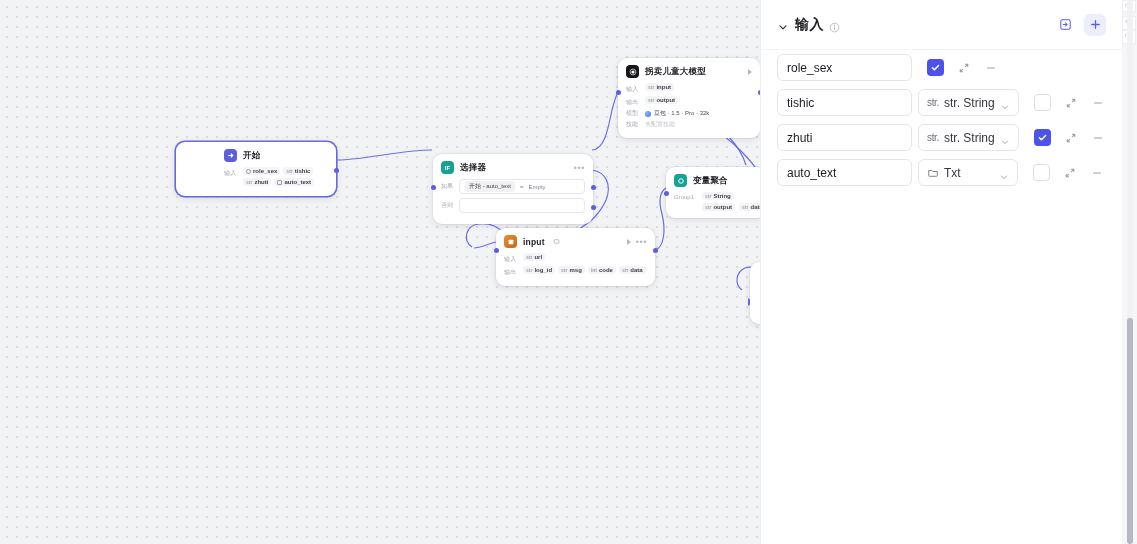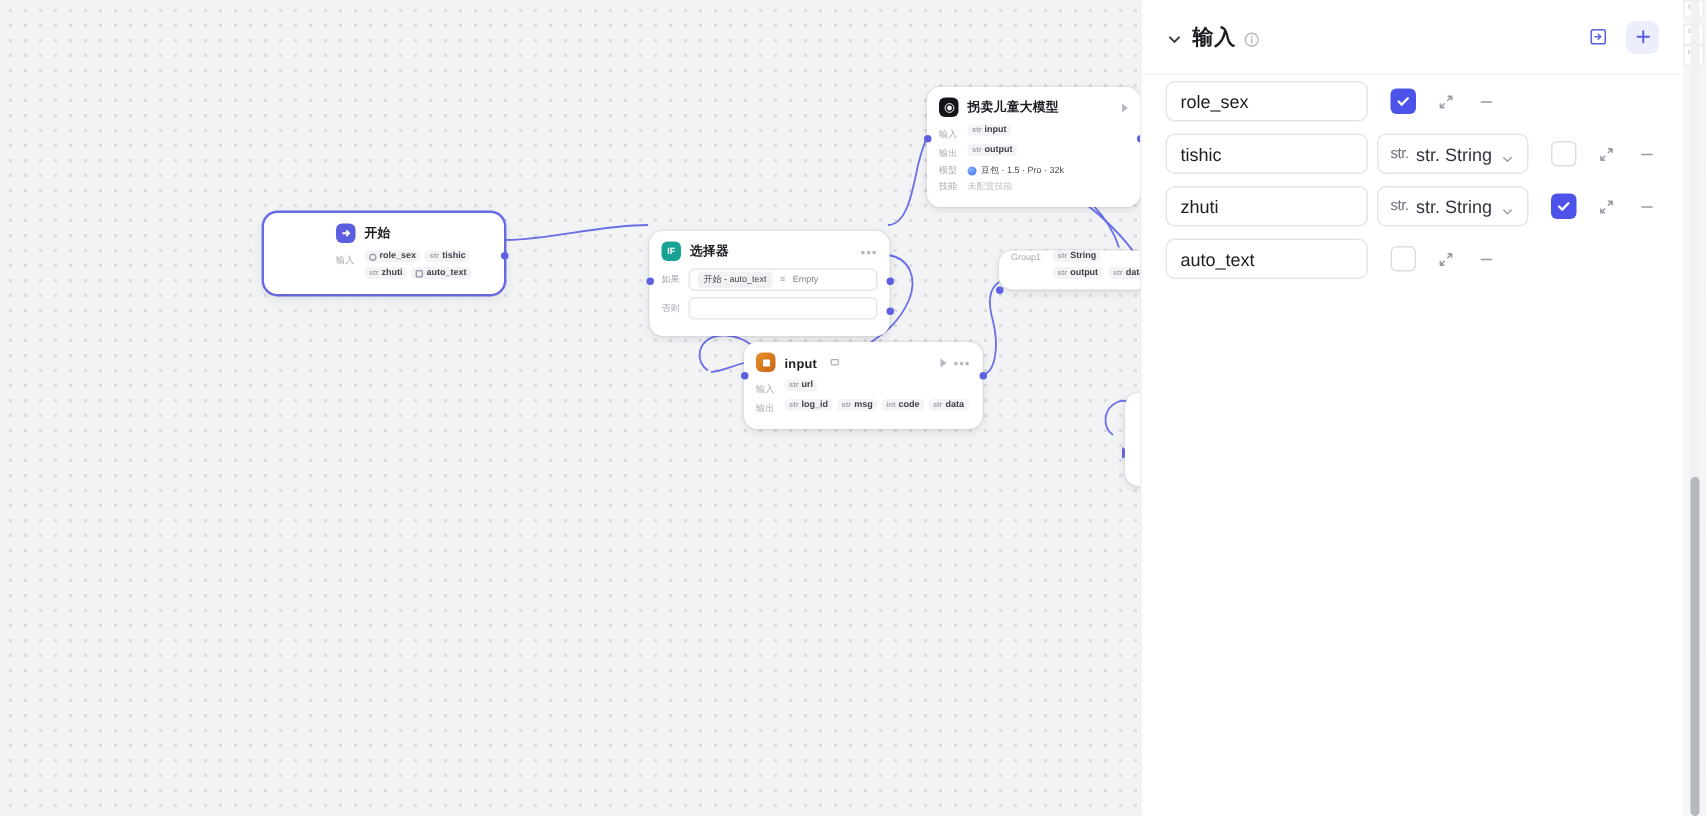--- a/index.html
+++ b/index.html
@@ -266,20 +266,28 @@
         <div class="llm-line">
           <div class="llm-l">技能</div>
           <div class="llm-muted">未配置技能</div>
         </div>
       </div>
       <div class="port" style="left:-2.5px;top:32px;"></div>
       <div class="port" style="right:-2.5px;top:32px;"></div>
     </div>
 
     <div class="node" style="left:666px;top:167px;width:100px;">
+      <div class="node-head">
+        <div class="node-ico" style="background:#16a394;">
+          <svg viewBox="0 0 12 12" width="8" height="8" fill="none" stroke="#fff" stroke-width="1.4">
+              <circle cx="6" cy="6" r="3.4"></circle>
+            </svg>
+        </div>
+        <div class="node-title">变量聚合</div>
+      </div>
       <div class="node-body">
         <div class="agg-grid">
           <div class="agg-group">Group1</div>
           <div class="agg-right">
             <div class="agg-line">
               <span class="tag">
                   <span class="tt">str</span>
                   <span class="vn">String</span>
                 </span>
             </div>
@@ -457,20 +465,33 @@
         </div>
         <div class="vdel">
           <svg viewBox="0 0 16 16" width="12" height="12" fill="none" stroke="currentColor" stroke-width="1.4" stroke-linecap="round">
               <path d="M3.4 8h9.2"></path>
             </svg>
         </div>
       </div>
 
       <div class="vrow">
         <input class="vname" value="auto_text" placeholder="请输入变量名" style="">
+        <div class="vtype">
+          <span class="vtype-ico">
+            <svg viewBox="0 0 16 16" width="12" height="12" fill="none" stroke="currentColor" stroke-width="1.25" stroke-linejoin="round">
+                <path d="M2.3 4.6h4.2l1.2 1.4h6v5.6a.8.8 0 0 1-.8.8H3.1a.8.8 0 0 1-.8-.8z"></path>
+              </svg>
+          </span>
+          <span class="vtype-lbl">Txt</span>
+          <span class="vtype-chev">
+            <svg viewBox="0 0 16 16" width="10" height="10" fill="none" stroke="currentColor" stroke-width="1.5" stroke-linecap="round" stroke-linejoin="round">
+                <path d="M4 6.5L8 10.5 12 6.5"></path>
+              </svg>
+          </span>
+        </div>
         <div class="vchk off"></div>
         <div class="vexp">
           <svg viewBox="0 0 16 16" width="12" height="12" fill="none" stroke="currentColor" stroke-width="1.4" stroke-linecap="round" stroke-linejoin="round">
               <path d="M9.6 6.4L13 3M13 3H9.9M13 3v3.1M6.4 9.6L3 13M3 13h3.1M3 13V9.9"></path>
             </svg>
         </div>
         <div class="vdel">
           <svg viewBox="0 0 16 16" width="12" height="12" fill="none" stroke="currentColor" stroke-width="1.4" stroke-linecap="round">
               <path d="M3.4 8h9.2"></path>
             </svg>

